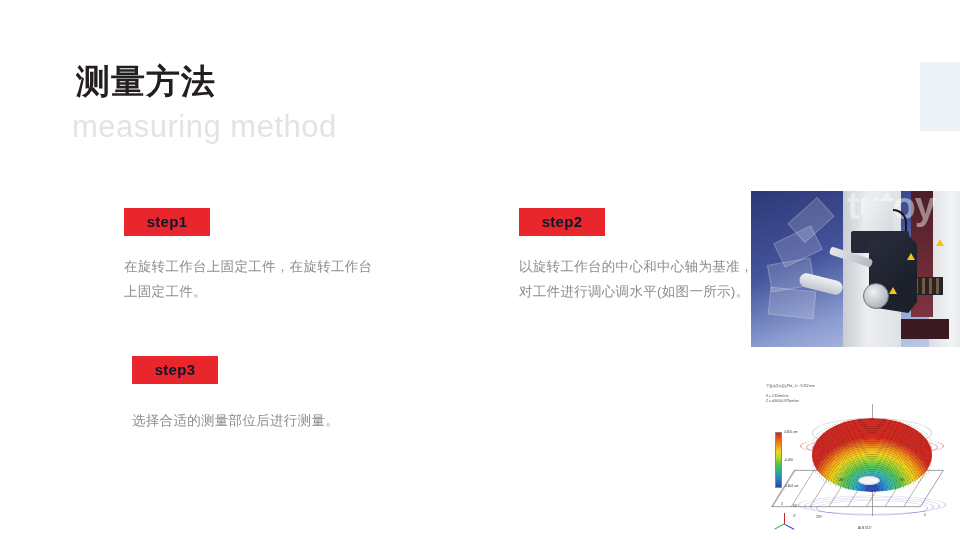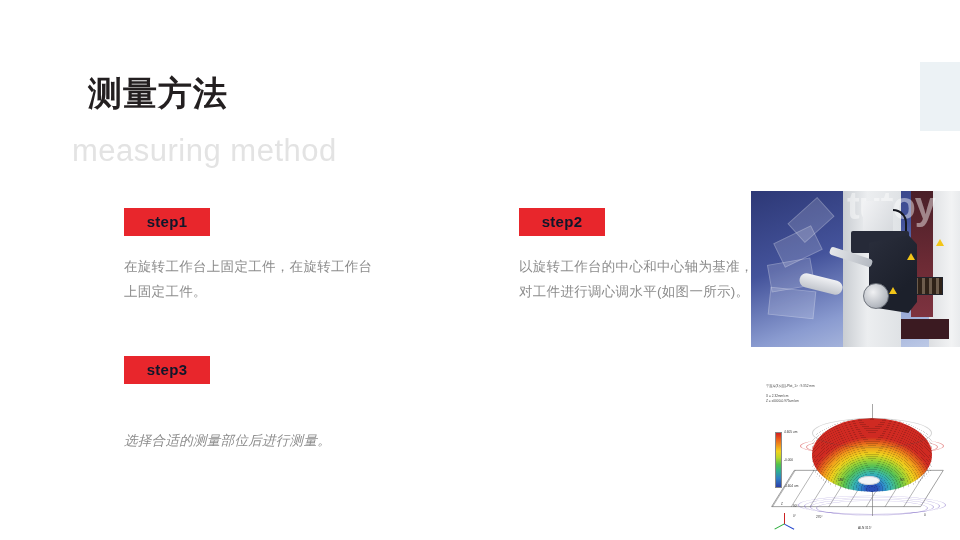--- a/index.html
+++ b/index.html
@@ -28,21 +28,21 @@
   .title-zone {
     position: absolute;
     left: 72px; top: 55px;
   }
   .title-cn {
     font-size: 34px;
     font-weight: bold;
     color: #231f20;
     letter-spacing: 1px;
     line-height: 44px;
-    margin: 16px;
+    margin: 4px;
     white-space: nowrap;
   }
   .title-en {
     font-size: 31px;
     font-weight: normal;
     color: #e3e3e3;
     line-height: 40px;
     margin: 4px 0 0 0;
     letter-spacing: 0.5px;
     white-space: nowrap;
@@ -67,26 +67,26 @@
   .step-text {
     margin-top: 18px;
     font-size: 13.5px;
     color: #8c8c8c;
     line-height: 25px;
     letter-spacing: 0.3px;
   }
 
   #step1 { left: 124px; top: 208px; width: 260px; }
   #step2 { left: 519px; top: 208px; width: 250px; }
-  #step3 { left: 124px; top: 356px; width: 260px; }
+  #step3 { left: 132px; top: 356px; width: 260px; }
   #step4 { left: 519px; top: 342px; width: 250px; }
 
   #step1 .step-text { width: 258px; }
   #step2 .step-text { width: 246px; }
-  #step3 .step-text { margin-top: 44px; width: 258px; font-style: italic; }
+  #step3 .step-text { margin-top: 24px; width: 258px; }
   #step4 .step-text { width: 246px; }
 
   
   .photo {
     position: absolute;
     left: 751px; top: 191px;
     width: 209px; height: 156px;
     overflow: hidden;
     background: #2b3a77;
   }

